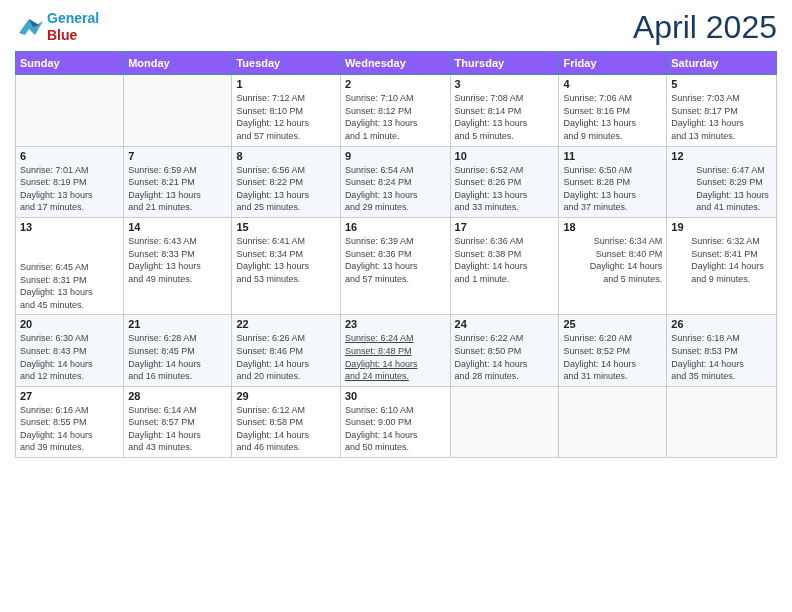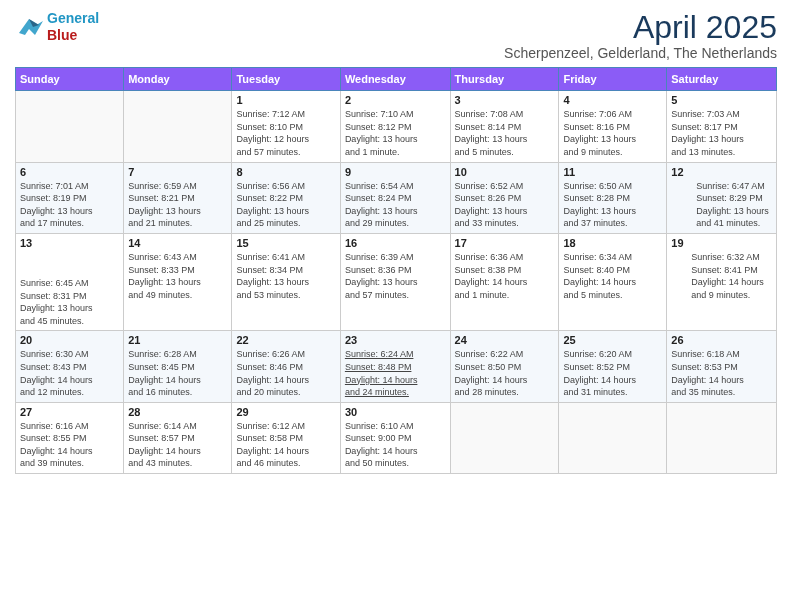--- a/index.html
+++ b/index.html
@@ -109,21 +109,20 @@
         <polygon points="4,18 14,4 24,10 18,12 28,6 20,20 14,14 10,20" fill="#2196c4" opacity="0.85"></polygon>
         <polygon points="14,4 24,10 18,12" fill="#1a3a5c" opacity="0.6"></polygon>
       </svg>
       <div class="logo-text">
         <div><span>General</span></div>
         <div><span style="color:#b91c1c">Blue</span></div>
       </div>
     </div>
     <div class="title-section">
       <div class="month-title">April 2025</div>
-      <div class="subtitle">Scherpenzeel, Gelderland, The Netherlands</div>
     </div>
   </div>
 
   <table class="calendar">
     <thead>
       <tr>
         <th>Sunday</th>
         <th>Monday</th>
         <th>Tuesday</th>
         <th>Wednesday</th>
@@ -254,21 +253,21 @@
           </td>
           <td>
             <span class="day-num">17</span>
             <div class="day-info" style="white-space: pre-line;">Sunrise: 6:36 AM
 Sunset: 8:38 PM
 Daylight: 14 hours
 and 1 minute.</div>
           </td>
           <td>
             <span class="day-num">18</span>
-            <div class="day-info" style="white-space: pre-line;">Sunrise: 6:34 AM
+            <div class="day-info" style="white-space: pre-line; text-align: right;">Sunrise: 6:34 AM
 Sunset: 8:40 PM
 Daylight: 14 hours
 and 5 minutes.</div>
           </td>
           <td>
             <span class="day-num">19</span>
             <div class="day-info" style="white-space: pre-line; margin-left: 20px;">Sunrise: 6:32 AM
 Sunset: 8:41 PM
 Daylight: 14 hours
 and 9 minutes.</div>

